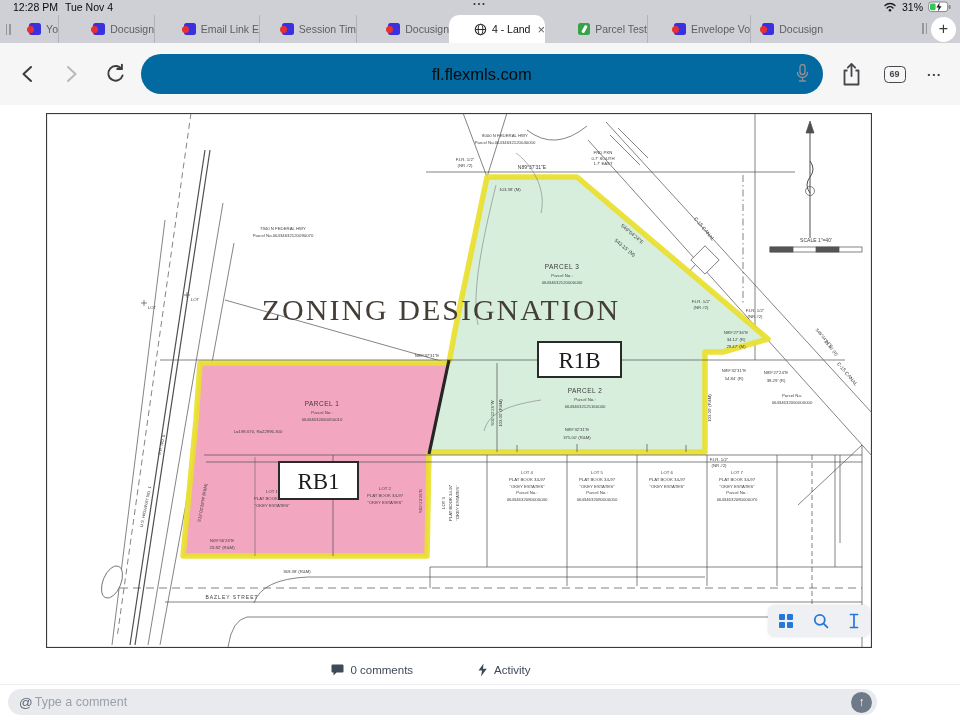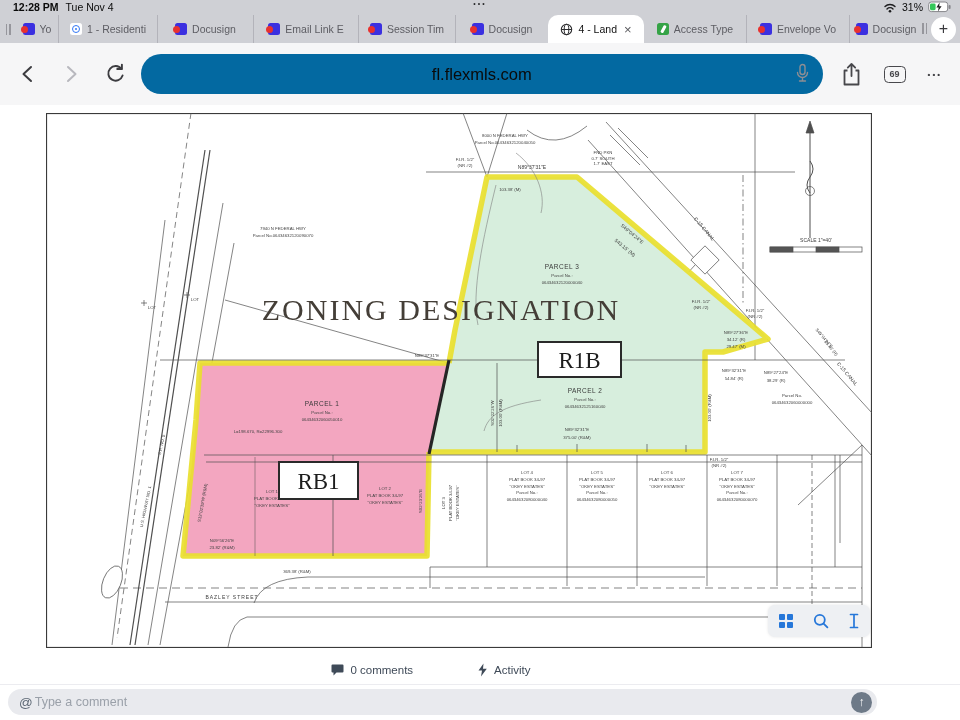--- a/index.html
+++ b/index.html
@@ -2,31 +2,31 @@
 <html><head>
 <meta charset="utf-8">
 <style>
   html,body{margin:0;padding:0;background:#fff;}
   .screen{position:relative;width:960px;height:720px;overflow:hidden;background:#fff;
           font-family:"Liberation Sans",sans-serif;-webkit-font-smoothing:antialiased;}
   
   .status-bar{position:absolute;top:0;left:0;width:960px;height:15px;background:#cfd0d5;
               display:flex;align-items:center;font-size:10.5px;color:#0a0a0a;}
   .sb-left{position:absolute;left:13px;top:1px;display:flex;gap:7px;}
-  .sb-time{font-weight:700}.sb-date{font-weight:500}
+  .sb-time{font-weight:400}.sb-date{font-weight:500}
   .sb-center{position:absolute;left:50%;top:0;transform:translateX(-50%);font-size:7px;
              letter-spacing:2px;color:#2c2c2e;}
-  .sb-right{position:absolute;right:8px;top:1px;display:flex;align-items:flex-end;gap:5px;}
+  .sb-right{position:absolute;right:8px;top:1px;display:flex;align-items:flex-start;gap:5px;}
   .sb-batt-pct{font-weight:500}
   
   .tab-strip{position:absolute;top:15px;left:0;width:960px;height:28px;background:#cfd0d5;
              display:flex;align-items:stretch;}
   .tab-stub{flex:0 0 16px;display:flex;align-items:center;justify-content:center;gap:2px;}
   .tab-stub i{display:block;width:1.5px;height:11px;background:#96969c;}
-  .tab{display:flex;align-items:center;justify-content:center;gap:5px;overflow:hidden;
+  .tab{display:flex;align-items:center;justify-content:flex-end;gap:5px;overflow:hidden;
        border-right:1px solid #b3b3ba;font-size:10.5px;color:#5d5d63;white-space:nowrap;}
   .tab.no-div{border-right:none;}
   .tab.active{background:#fff;border-radius:10px 10px 0 0;border-right:none;color:#111;
               font-weight:500;}
   .fav{flex:0 0 12px;width:12px;height:12px;position:relative;}
   .fav-ds{background:#3b30e0;border-radius:2.5px;}
   .fav-ds::after{content:"";position:absolute;width:7px;height:7px;border-radius:50%;
                  background:#e8312f;left:-2px;top:2.5px;}
   .fav-target{background:#fff;border-radius:2.5px;}
   .fav-target::after{content:"";position:absolute;width:6px;height:6px;border-radius:50%;
@@ -117,24 +117,20 @@
 
   <div class="tab-strip">
     <div class="tab-stub">
         <i></i>
         <i></i>
       </div>
     <div class="tab" style="flex:0 0 42px">
       <span class="fav fav-ds"></span>
       <span class="tab-label">Yo</span>
     </div>
-    <div class="tab" style="flex:0 0 98px">
-      <span class="fav fav-target"></span>
-      <span class="tab-label">1 - Residenti</span>
-    </div>
     <div class="tab" style="flex:0 0 95px">
       <span class="fav fav-ds"></span>
       <span class="tab-label">Docusign</span>
     </div>
     <div class="tab" style="flex:0 0 104px">
       <span class="fav fav-ds"></span>
       <span class="tab-label">Email Link E</span>
     </div>
     <div class="tab" style="flex:0 0 96px">
       <span class="fav fav-ds"></span>
@@ -148,21 +144,21 @@
       <svg width="13" height="13">
         <circle cx="6.5" cy="6.5" r="5.2" stroke="#2c2c2e" stroke-width="1.1" fill="none"></circle>
         <ellipse cx="6.5" cy="6.5" rx="2.3" ry="5.2" stroke="#2c2c2e" stroke-width="1" fill="none"></ellipse>
         <path d="M1.3,6.5 h10.4" stroke="#2c2c2e" stroke-width="1"></path>
       </svg>
       <span class="tab-label">4 - Land</span>
       <span class="tab-close">×</span>
     </div>
     <div class="tab" style="flex:0 0 102px">
       <span class="fav fav-green"></span>
-      <span class="tab-label">Access Type</span>
+      <span class="tab-label">Parcel Test</span>
     </div>
     <div class="tab" style="flex:0 0 102px">
       <span class="fav fav-ds"></span>
       <span class="tab-label">Envelope Vo</span>
     </div>
     <div class="tab no-div" style="flex:0 0 72px">
       <span class="fav fav-ds"></span>
       <span class="tab-label">Docusign</span>
     </div>
     <div class="rstub">

